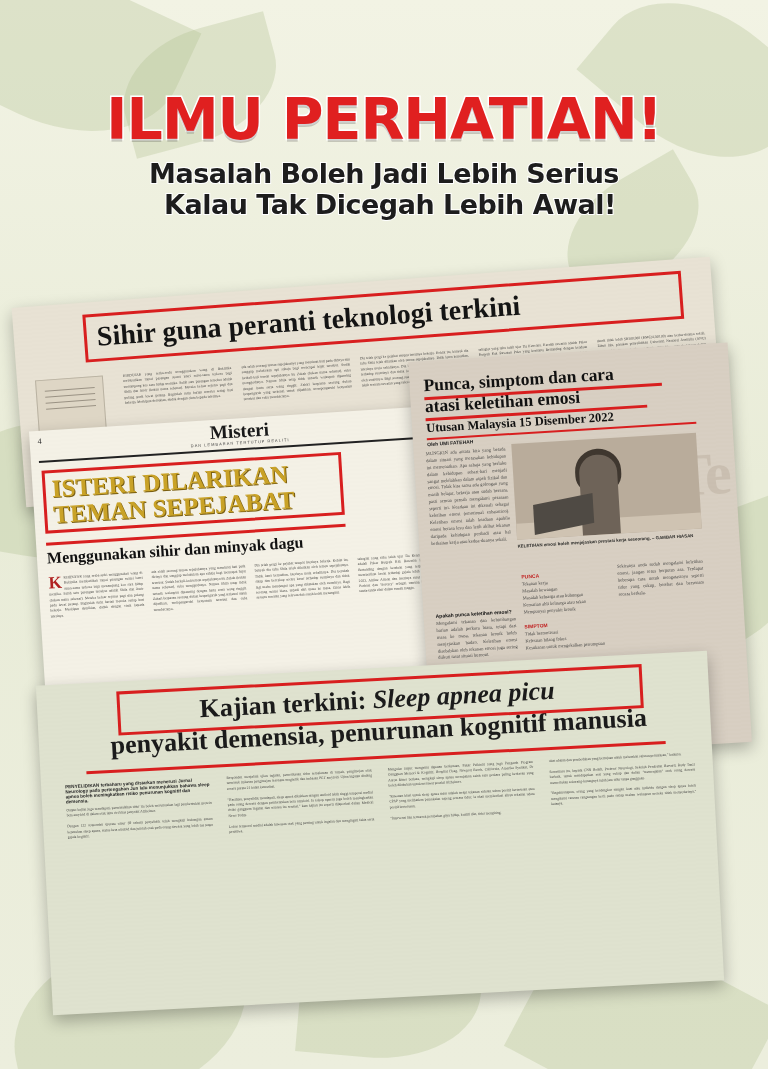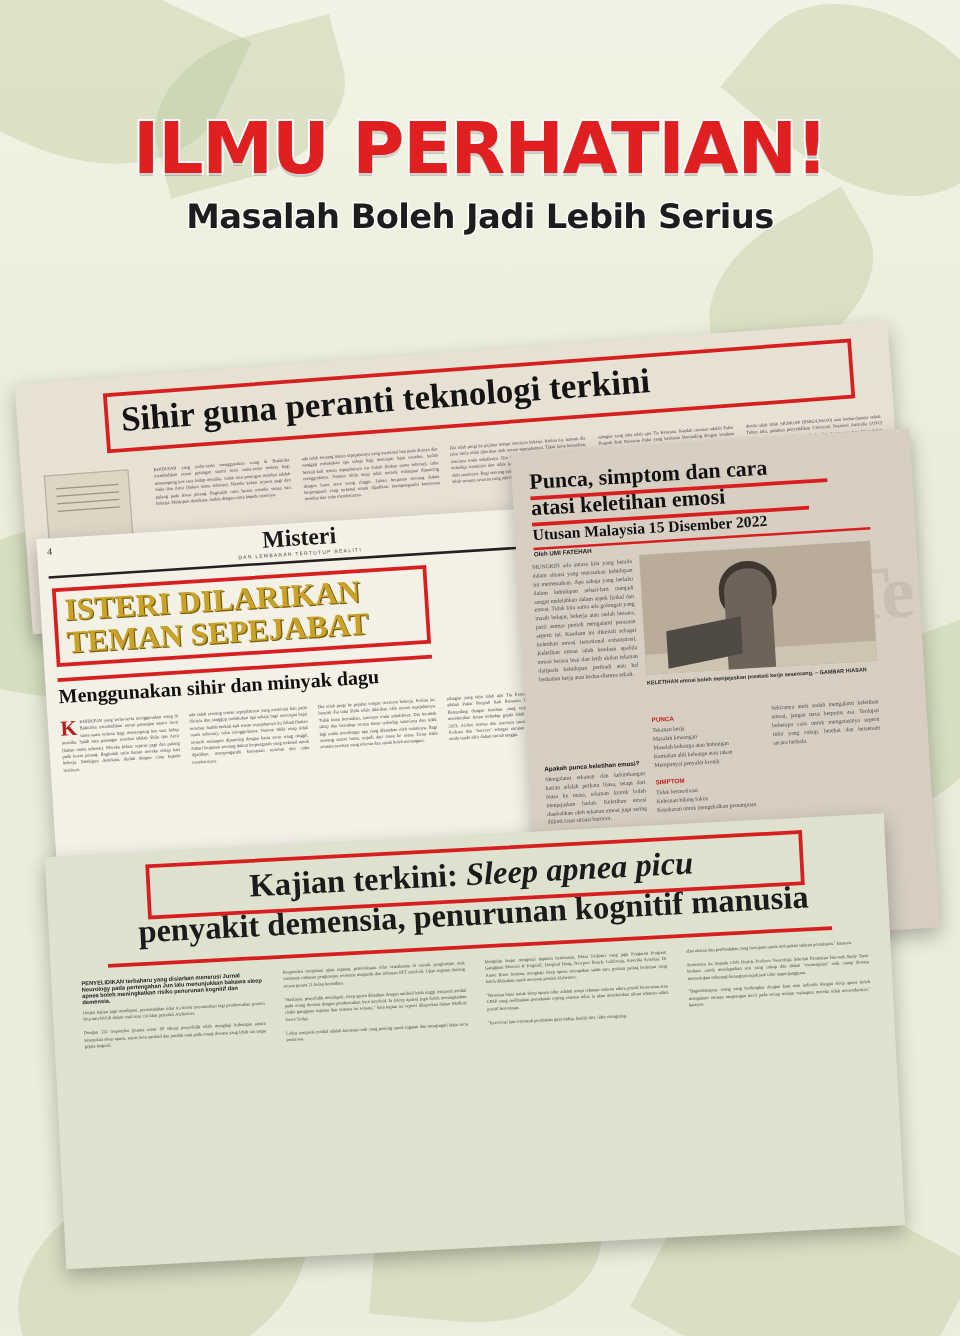--- a/index.html
+++ b/index.html
@@ -105,20 +105,21 @@
   <div class="leaf" style="right:-40px;top:520px;width:190px;height:130px;transform:rotate(-20deg);"></div>
   <div class="leaf" style="left:10px;bottom:-30px;width:240px;height:160px;transform:rotate(-12deg);"></div>
   <div class="leaf" style="right:10px;bottom:-40px;width:230px;height:160px;transform:rotate(28deg);"></div>
   <div class="leaf" style="left:300px;bottom:10px;width:180px;height:120px;transform:rotate(5deg);"></div>
 </div>
 
 <div class="headline-wrap">
   <h1 class="headline">ILMU PERHATIAN!</h1>
   <div class="subhead">
     <span class="l1">Masalah Boleh Jadi Lebih Serius</span>
+    <span class="l2">Kalau Tak Dicegah Lebih Awal!</span>
   </div>
 </div>
 
 <div class="clip" id="clip1">
   <div class="paper-noise"></div>
   <div class="c1title">Sihir guna peranti teknologi terkini</div>
 
   <div class="cols">
     <div class="col" style="flex:0 0 78px;">
       <div class="illus-box"></div>

